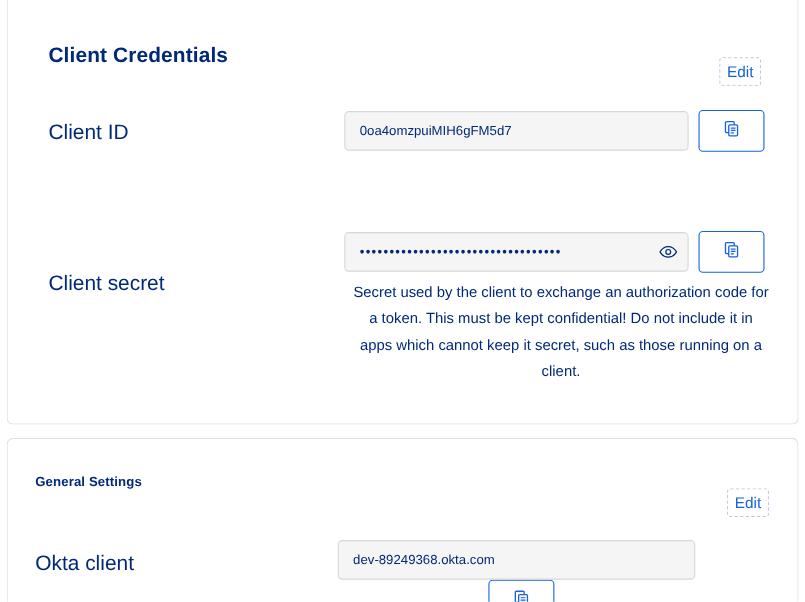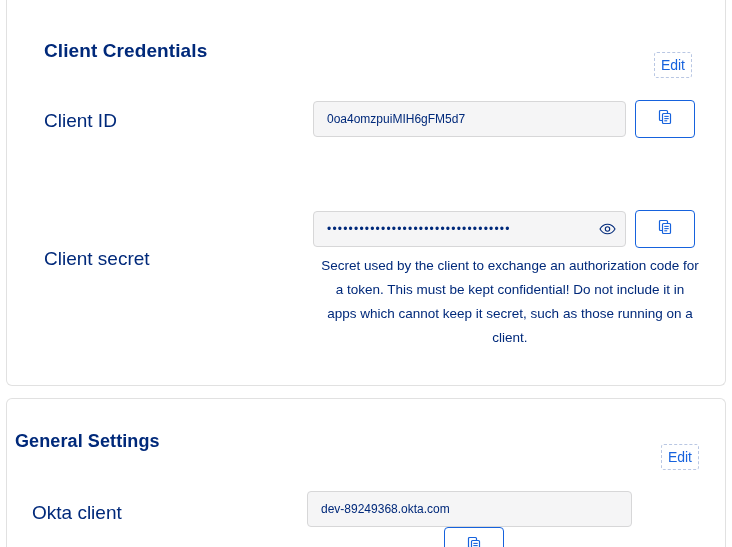--- a/index.html
+++ b/index.html
@@ -43,21 +43,21 @@
     border-bottom: none;
   }
   .card-title {
     position: absolute;
     font-size: 19px;
     font-weight: bold;
     color: #00297a;
     letter-spacing: 0.1px;
   }
   .credentials-title { left: 37px; top: 40px; }
-  .general-title { left: 8px; top: 32px; font-size: 18px; }
+  .general-title { left: 25px; top: 32px; font-size: 12px; }
 
   .edit-link {
     position: absolute;
     font-size: 14px;
     color: #1662dd;
     cursor: pointer;
     text-decoration: none;
     padding: 4px 6px;
     border-radius: 3px;
     border: 1px dashed transparent;

